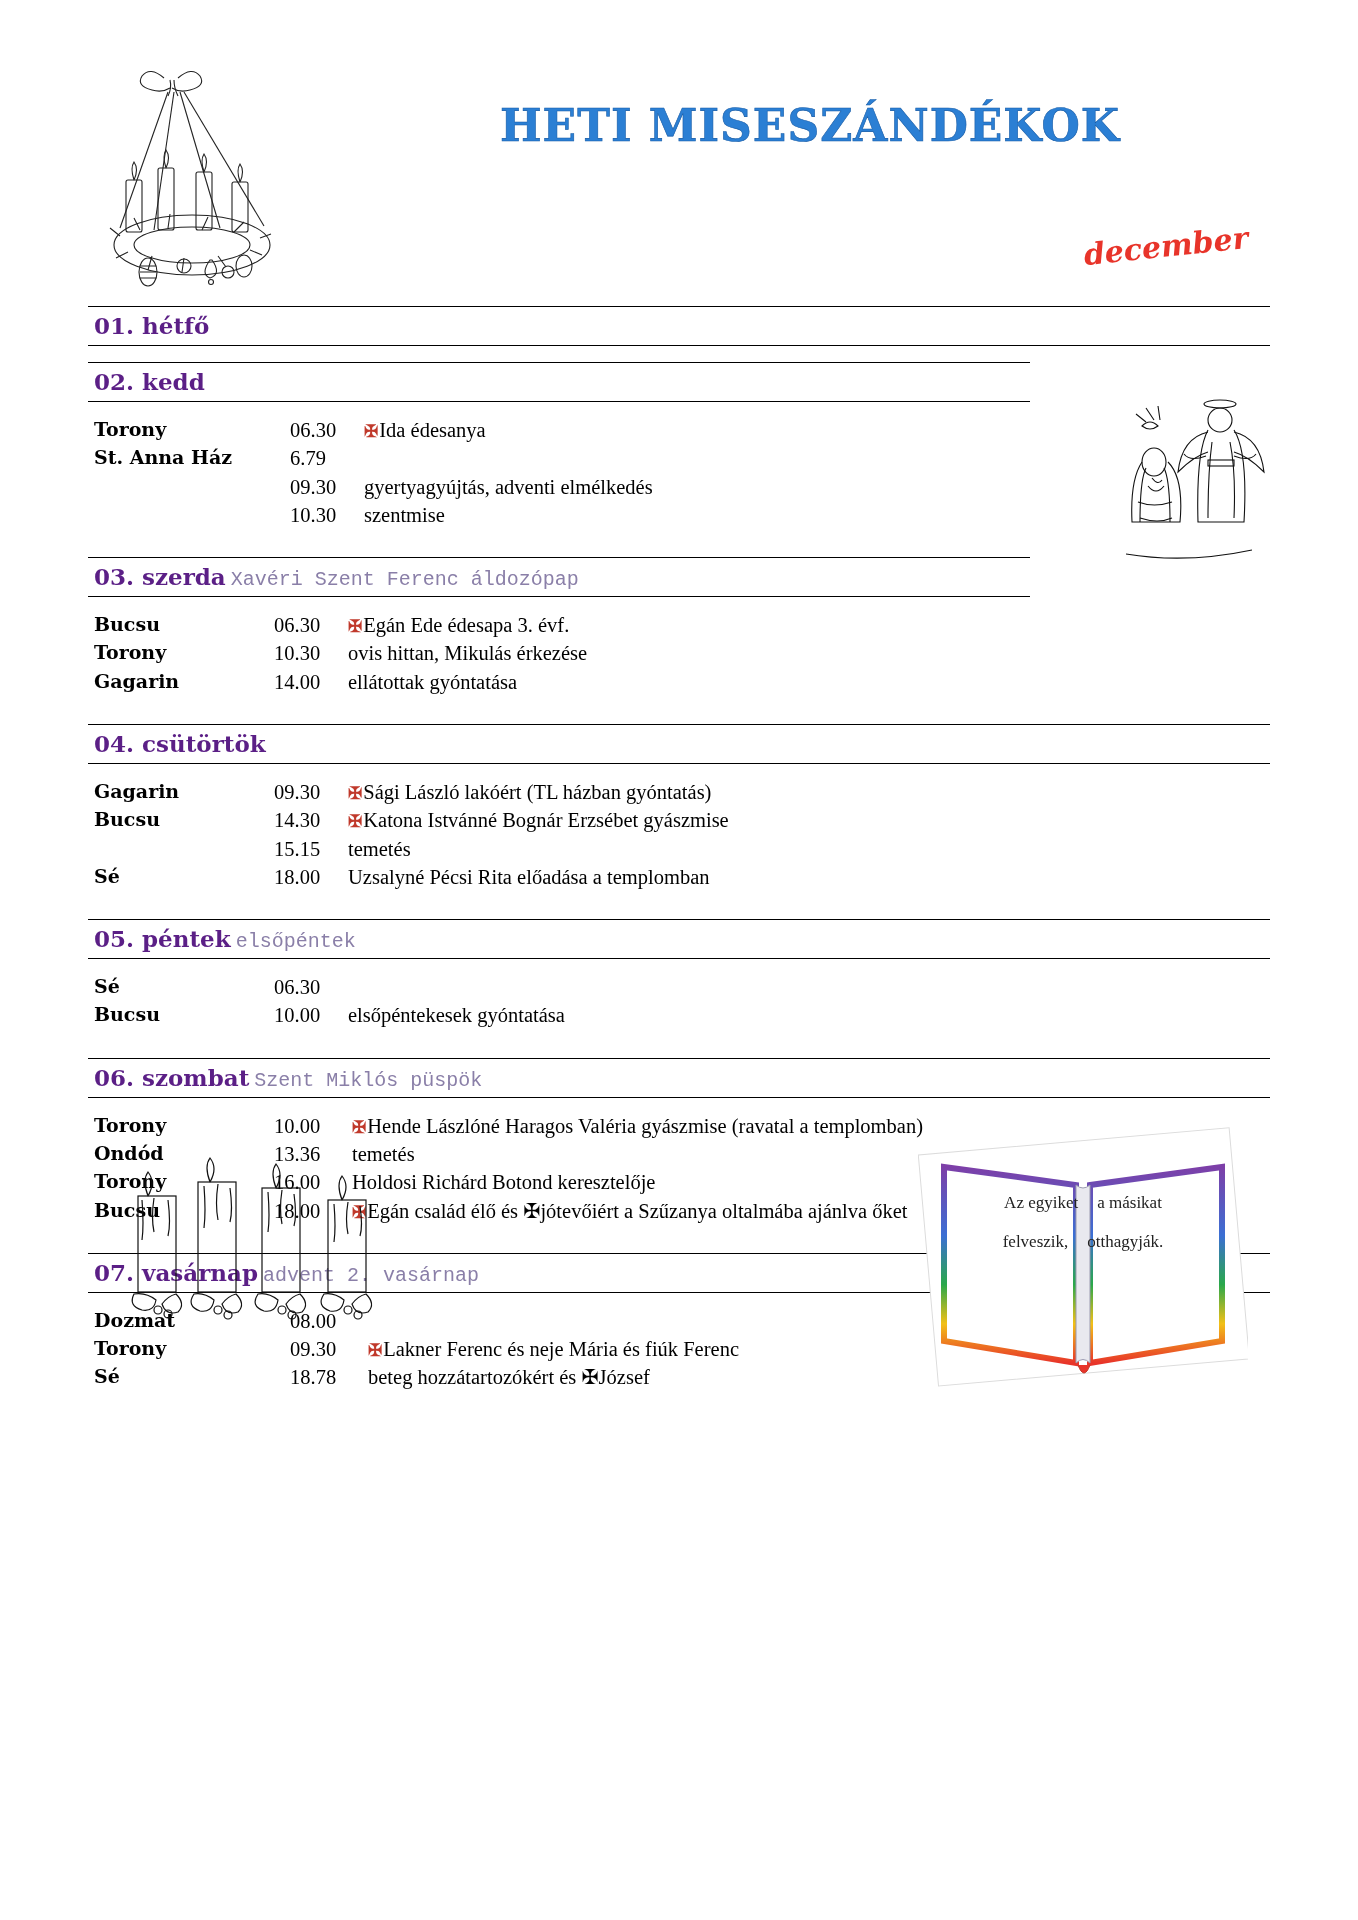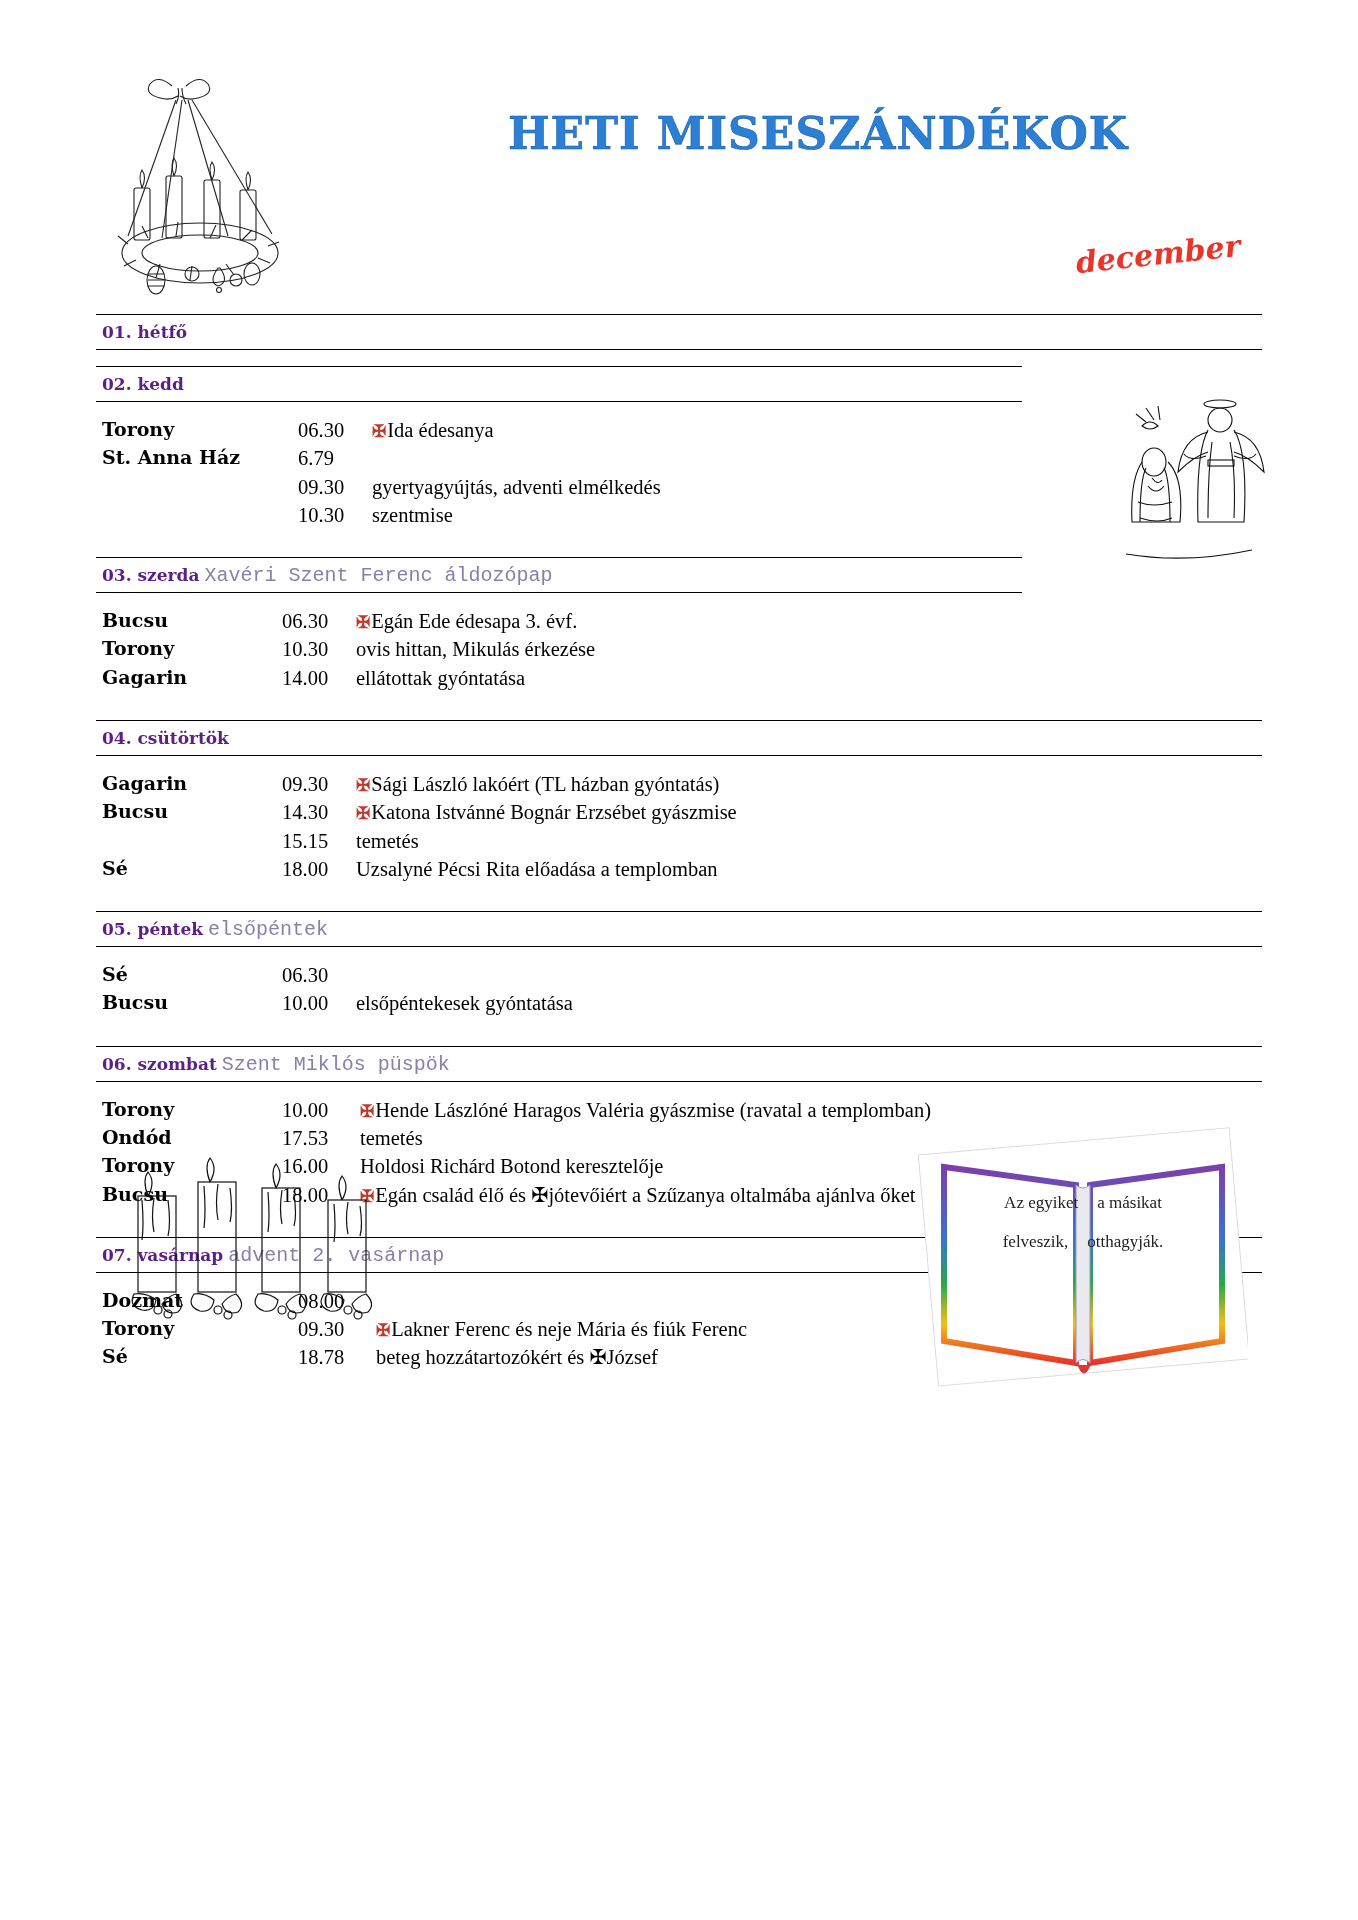--- a/index.html
+++ b/index.html
@@ -13,21 +13,21 @@
     position: relative;
     font-family: "Liberation Serif", serif;
     color: #000000;
     overflow: hidden;
   }
 
   .page {
     position: relative;
     width: 1358px;
     height: 1432px;
-    padding: 8px;
+    padding: 0;
   }
 
   
   .header {
     position: relative;
     height: 290px;
   }
   .wreath {
     position: absolute;
     left: 92px;
@@ -70,21 +70,21 @@
     border-top: 1.4px solid #000;
     border-bottom: 1.4px solid #000;
     padding: 5px 0 5px 6px;
     font-size: 20px;
     margin-top: 16px;
   }
   .dayhead .dnum {
     font-family: "DejaVu Serif", serif;
     font-weight: bold;
     color: #5b1f86;
-    font-size: 17px;
+    font-size: 23px;
   }
   .dayhead .dfeast {
     color: #8a7fa8;
     font-size: 20px;
     font-family: Liberation Mono, monospace;
   }
 
   .narrow { margin-right: 240px; }
 
   .entries {
@@ -347,21 +347,21 @@
       <span class="dfeast">Szent Miklós püspök</span>
     </div>
     <div class="entries">
       <div class="row">
         <span class="place">Torony</span>
         <span class="time w2">10.00</span>
         <span class="desc"><span class="cross">✠</span><span>Hende Lászlóné Haragos Valéria gyászmise (ravatal a templomban)</span></span>
       </div>
       <div class="row">
         <span class="place">Ondód</span>
-        <span class="time w2">17.53</span>
+        <span class="time w2">13.36</span>
         <span class="desc">temetés</span>
       </div>
       <div class="row">
         <span class="place">Torony</span>
         <span class="time w2">16.00</span>
         <span class="desc">Holdosi Richárd Botond keresztelője</span>
       </div>
       <div class="row">
         <span class="place">Bucsu</span>
         <span class="time w2">18.00</span>

